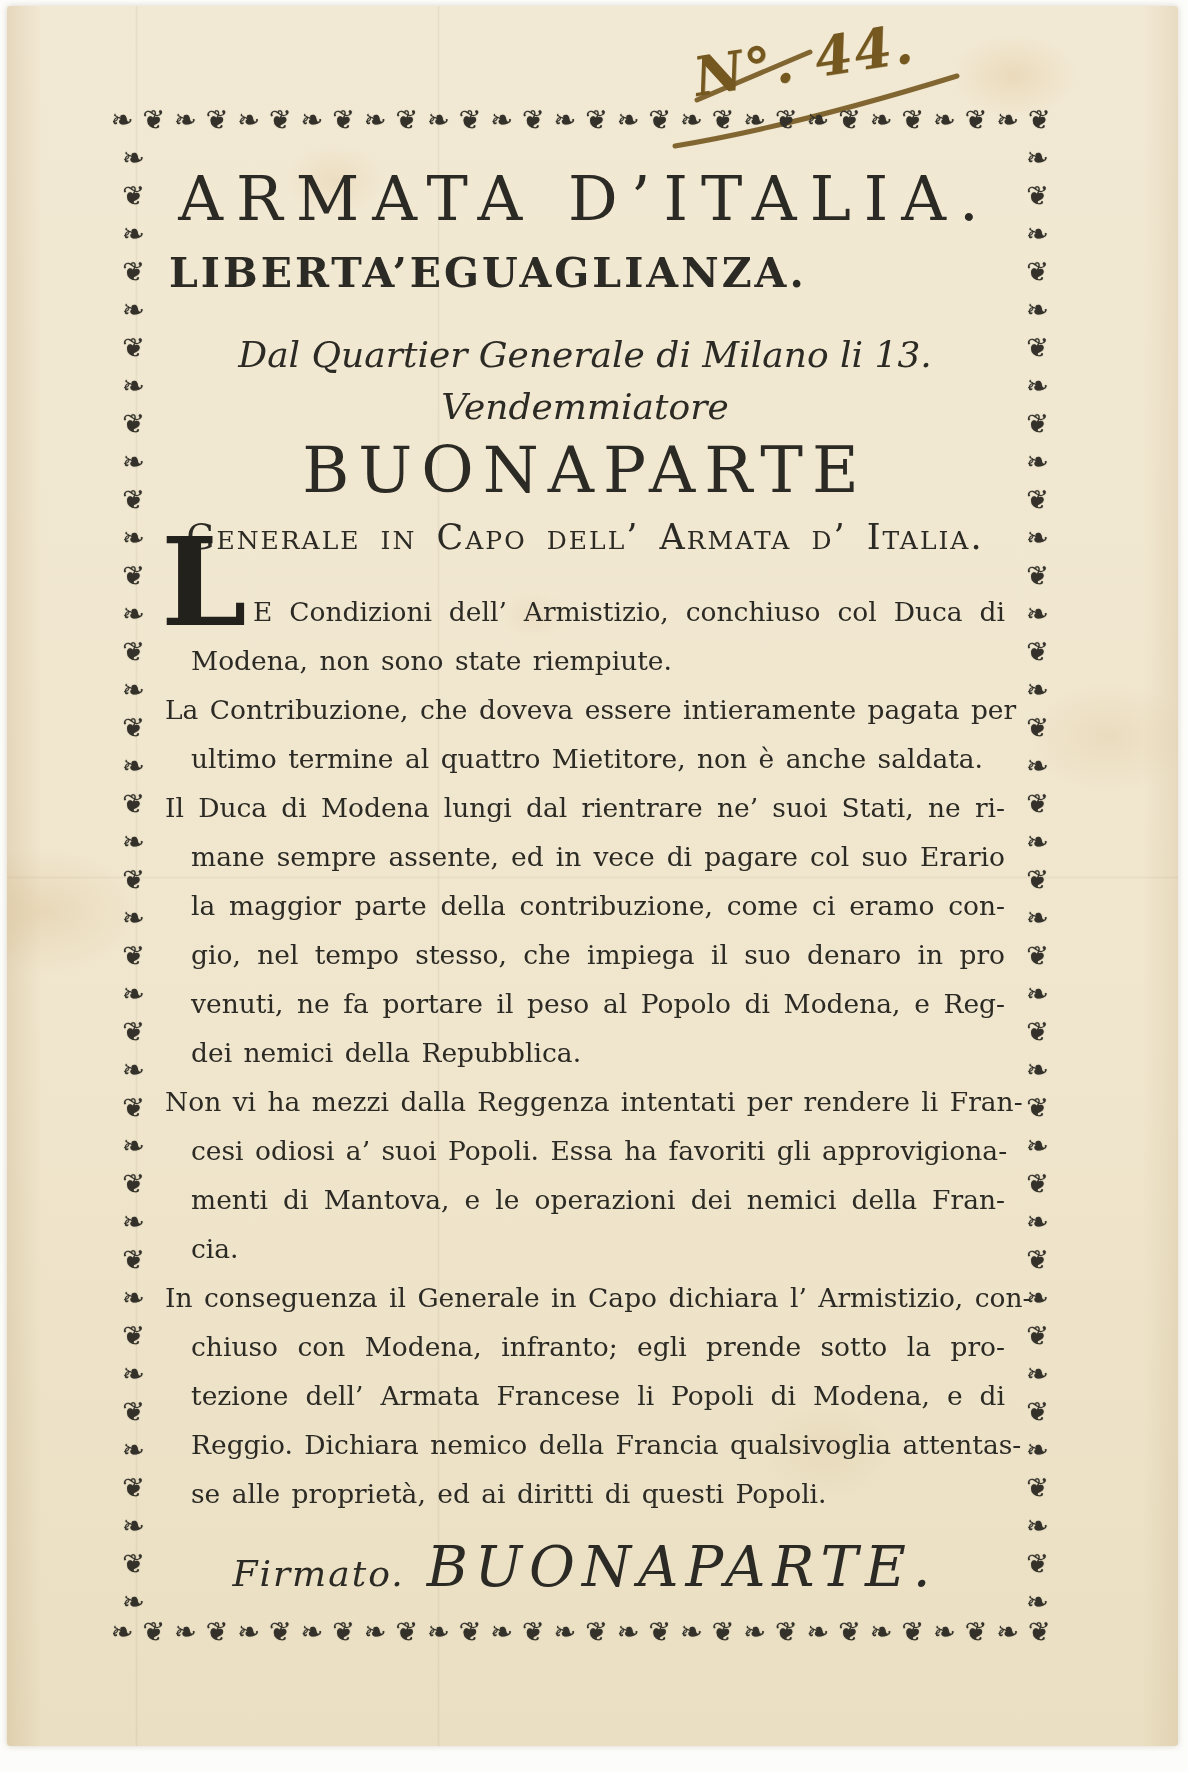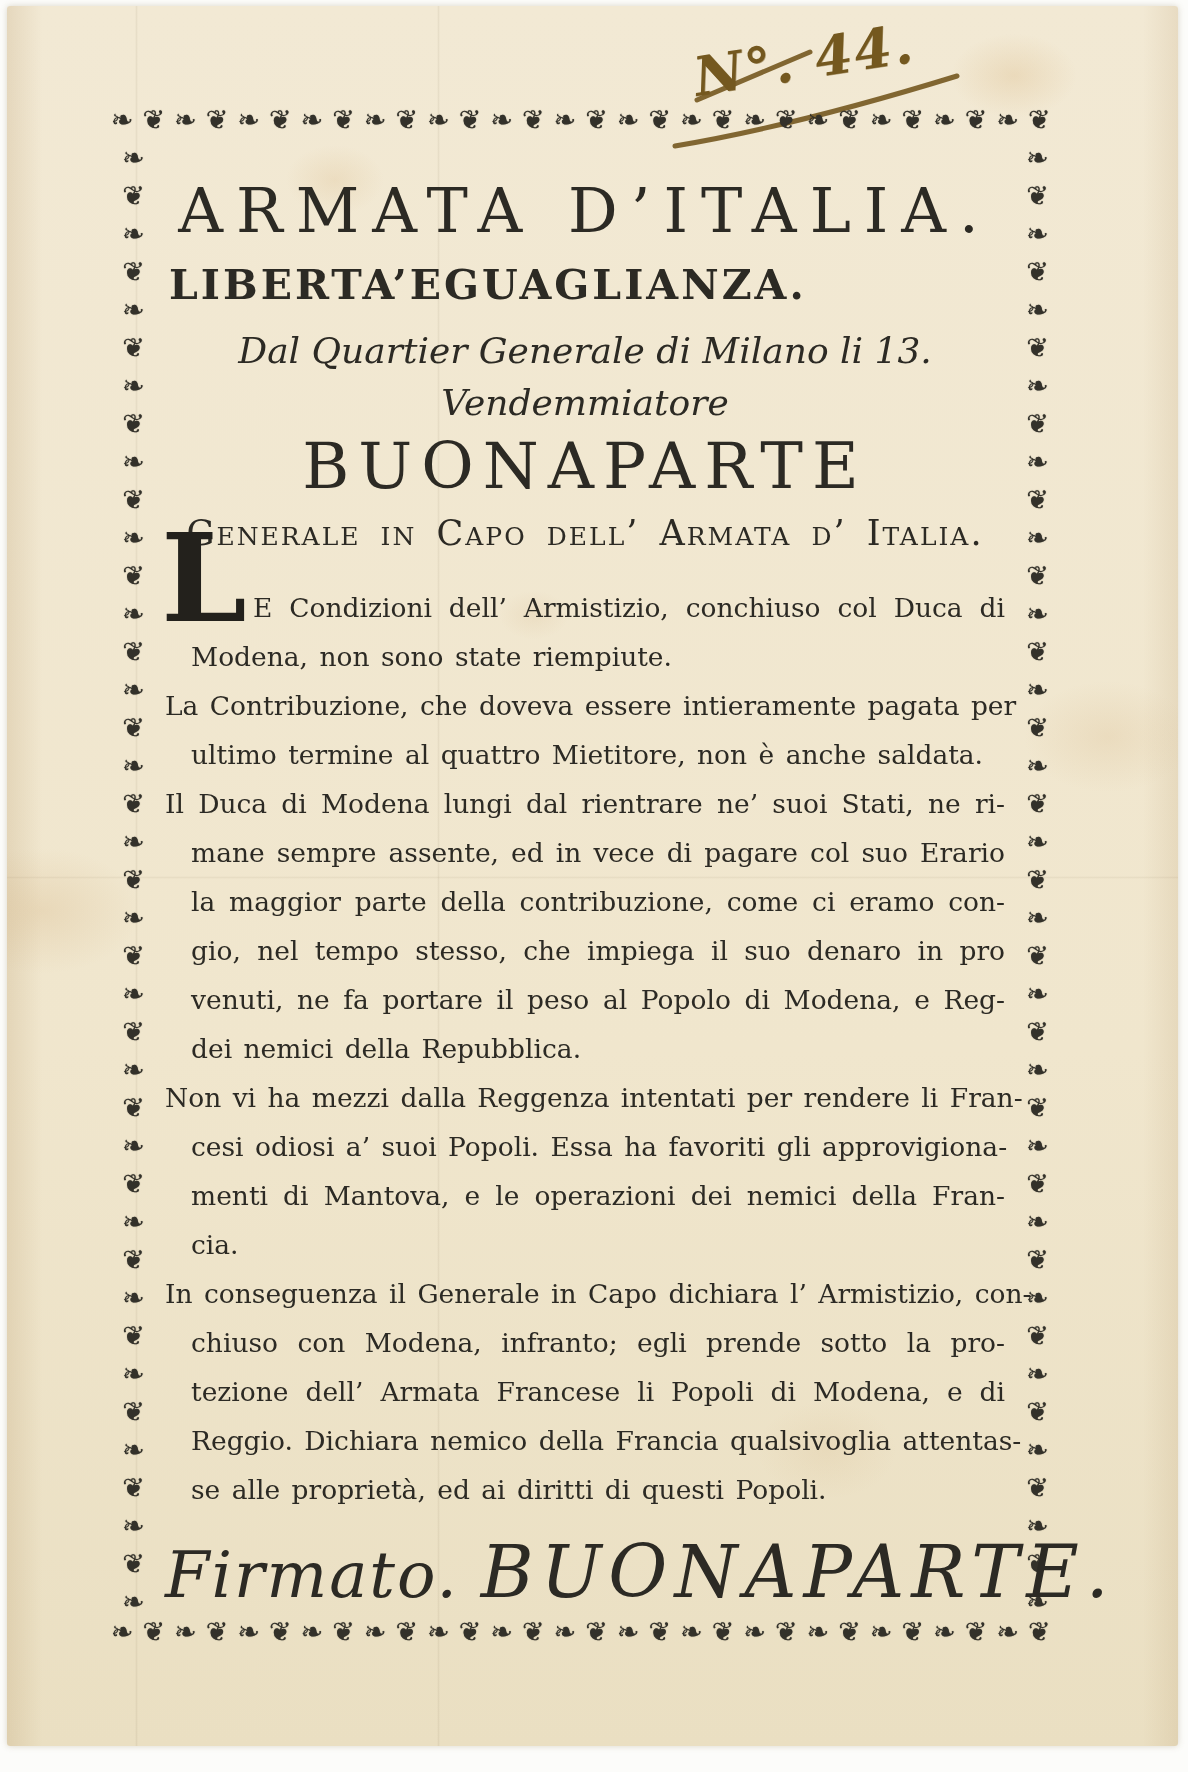--- a/index.html
+++ b/index.html
@@ -49,34 +49,34 @@
   }
   .orn-top{left:0;right:0;top:0;height:44px;}
   .orn-bottom{left:0;right:0;bottom:0;height:44px;}
   .orn-left,.orn-right{top:44px;bottom:44px;width:44px;writing-mode:vertical-rl;text-orientation:upright;letter-spacing:7px;line-height:44px;}
   .orn-left{left:0;}
   .orn-right{right:0;}
 
   .content{position:absolute;left:54px;right:54px;top:44px;bottom:44px;}
 
   .title{
-    margin-top:32px;text-align:center;
+    margin-top:20px;text-align:center;
     font-size:62px;letter-spacing:13px;font-weight:500;
     color:#2c2a24;
   }
   .motto-row{
     display:flex;
     margin-top:14px;padding:0 8px 0 4px;
     font-size:41px;font-weight:600;letter-spacing:3px;
   }
   .dateline{
     text-align:center;font-style:italic;font-size:36px;line-height:52px;
     margin-top:6px;font-weight:500;
   }
-  .dateline.first{margin-top:16px;}
+  .dateline.first{margin-top:32px;}
   .author{
     margin-top:0;text-align:center;
     font-size:64px;letter-spacing:9px;font-weight:500;
   }
   .author-sub{
     margin-top:10px;text-align:center;
     font-variant-caps:small-caps;
     font-size:35px;letter-spacing:2px;word-spacing:7px;font-weight:500;
   }
 
@@ -88,22 +88,22 @@
   .body-text .line.indent{padding-left:26px;}
   .body-text .line.last{text-align-last:left;}
   .body-text .line.first-doc{padding-left:88px;}
   .dropcap{
     position:absolute;left:-4px;top:-66px;
     font-size:122px;line-height:1;font-weight:bold;color:#23211c;
   }
   .signature{
     margin-top:16px;text-align:center;white-space:nowrap;
   }
-  .sig-prefix{font-style:italic;font-size:64px;letter-spacing:2px;}
-  .sig-name{font-style:italic;font-size:72px;letter-spacing:7px;margin-left:22px;font-weight:500;}
+  .sig-prefix{font-style:italic;font-size:36px;letter-spacing:2px;}
+  .sig-name{font-style:italic;font-size:56px;letter-spacing:7px;margin-left:22px;font-weight:500;}
 </style>
 </head>
 <body>
 
 <div class="paper">
   <div class="crease-v" style="left:128px"></div>
   <div class="crease-v" style="left:430px"></div>
   <div class="crease-h" style="top:870px"></div>
 
   <div class="handwriting">

